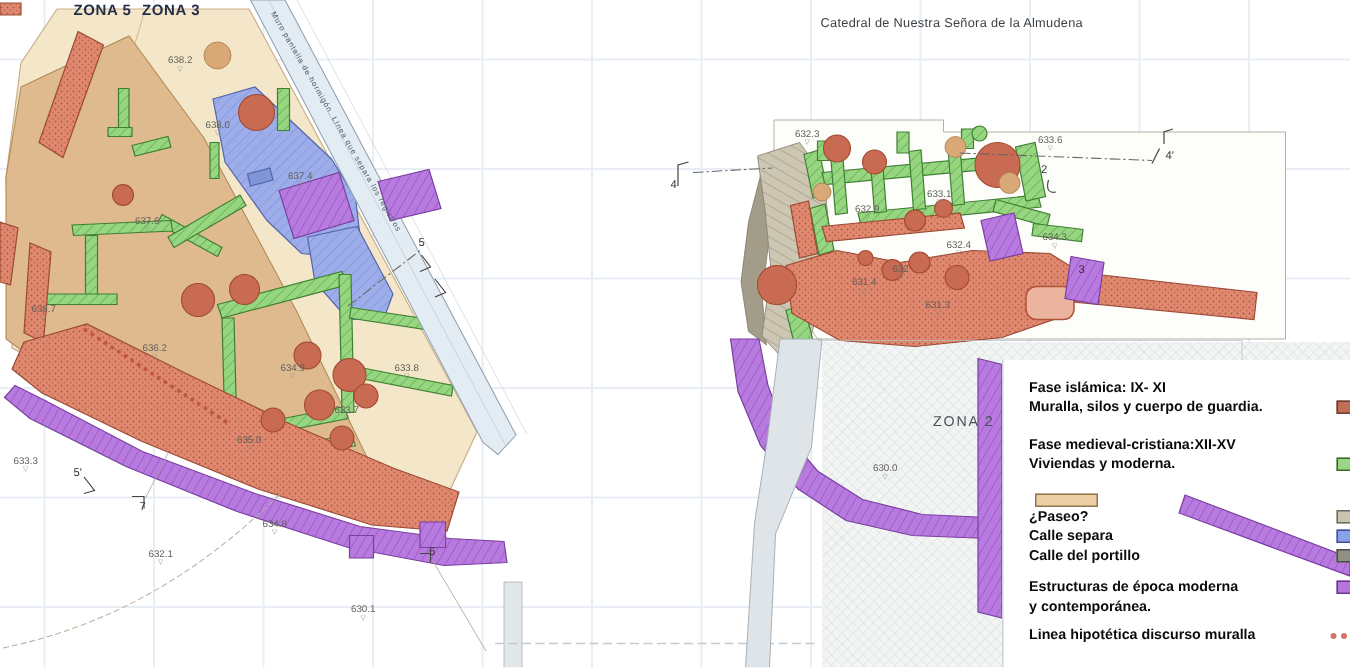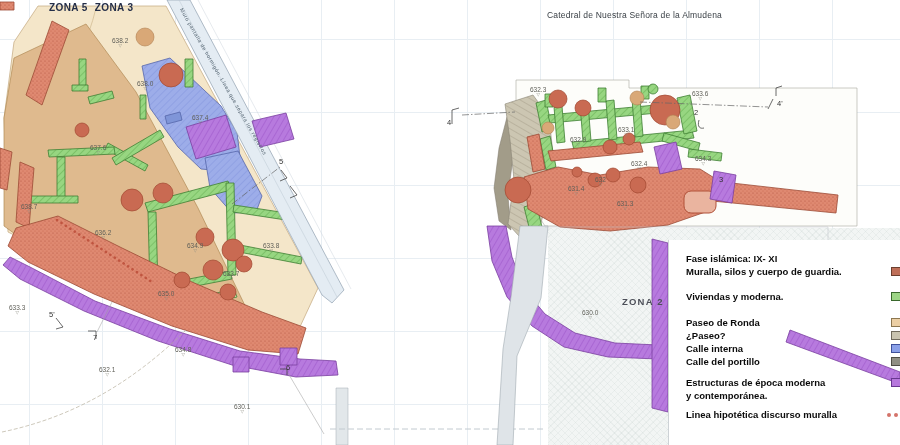--- a/index.html
+++ b/index.html
@@ -8,21 +8,21 @@
     background-size:73px 73px;background-position:29px 39px;}
   .hatch-region{position:absolute;left:548px;top:228px;width:352px;height:217px;z-index:1;
     background:
      repeating-linear-gradient(45deg,rgba(150,170,165,.10) 0 1px,transparent 1px 5px),
      repeating-linear-gradient(-45deg,rgba(150,170,165,.10) 0 1px,transparent 1px 5px),#f2f5f4;}
   svg.map{position:absolute;left:0;top:0;z-index:2;}
   .labels{position:absolute;left:0;top:0;width:900px;height:445px;z-index:3;pointer-events:none;}
   .zona-left{position:absolute;left:49px;top:2px;font-size:10px;font-weight:600;color:#242e48;letter-spacing:.4px;}
   .zona-left span{margin-right:7px;}
   .cathedral{position:absolute;left:547px;top:10px;font-size:8.5px;color:#3a4046;letter-spacing:.2px;}
-  .zona2{position:absolute;left:622px;top:296px;font-size:9.5px;color:#4c4f58;letter-spacing:1.2px;font-weight:bold;}
+  .zona2{position:absolute;left:622px;top:276px;font-size:9.5px;color:#4c4f58;letter-spacing:1.2px;}
   .muro-note{position:absolute;left:184px;top:7px;font-size:5.2px;color:#50606d;letter-spacing:.6px;
     transform:rotate(60deg);transform-origin:0 0;white-space:nowrap;}
   .elev{position:absolute;display:flex;flex-direction:column;align-items:center;font-size:6.5px;
     color:#5f5f58;line-height:7px;}
   .elev .tri{font-size:4.5px;line-height:4px;color:#8c8c82;}
   .smarker{position:absolute;font-size:7.5px;color:#333;line-height:8px;}
   .legend-bg{position:absolute;left:668px;top:240px;width:232px;height:205px;background:#fff;
     border-left:1px solid #cdd2d6;z-index:4;box-sizing:border-box;}
   svg.overlay{position:absolute;left:0;top:0;z-index:5;pointer-events:none;}
   .legend{position:absolute;left:668px;top:240px;width:270px;height:205px;z-index:6;box-sizing:border-box;
@@ -361,39 +361,37 @@
   <div class="legend">
       <div class="lrow" style="margin-bottom: 12px;">
         <div class="ltext">
           <div>Fase islámica: IX- XI</div>
           <div>Muralla, silos y cuerpo de guardia.</div>
         </div>
         <div class="lswatch" style="background: rgb(191, 111, 88); border: 1px solid rgb(107, 63, 47); align-self: flex-end; margin-bottom: 2px;"></div>
       </div>
       <div class="lrow" style="margin-bottom: 13px;">
         <div class="ltext">
+          <div>Fase medieval-cristiana:XII-XV</div>
           <div>Viviendas y moderna.</div>
         </div>
         <div class="lswatch" style="background: rgb(156, 213, 133); border: 1px solid rgb(57, 104, 44); align-self: flex-end; margin-bottom: 2px;"></div>
       </div>
       <div class="lrow" style="margin-bottom: 0px;">
-        <div class="ltext">
-          <div>Paseo de Ronda</div>
-        </div>
         <div class="lswatch" style="background: rgb(236, 207, 164); border: 1px solid rgb(141, 119, 81); align-self: center;"></div>
       </div>
       <div class="lrow" style="margin-bottom: 0px;">
         <div class="ltext">
           <div>¿Paseo?</div>
         </div>
         <div class="lswatch" style="background: rgb(201, 196, 176); border: 1px solid rgb(111, 106, 92); align-self: center;"></div>
       </div>
       <div class="lrow" style="margin-bottom: 0px;">
         <div class="ltext">
-          <div>Calle interna</div>
+          <div>Calle separa</div>
         </div>
         <div class="lswatch" style="background: rgb(138, 160, 232); border: 1px solid rgb(63, 81, 155); align-self: center;"></div>
       </div>
       <div class="lrow" style="margin-bottom: 8px;">
         <div class="ltext">
           <div>Calle del portillo</div>
         </div>
         <div class="lswatch" style="background: rgb(144, 143, 132); border: 1px solid rgb(79, 78, 69); align-self: center;"></div>
       </div>
       <div class="lrow" style="margin-bottom: 6px; align-items: flex-end;">

